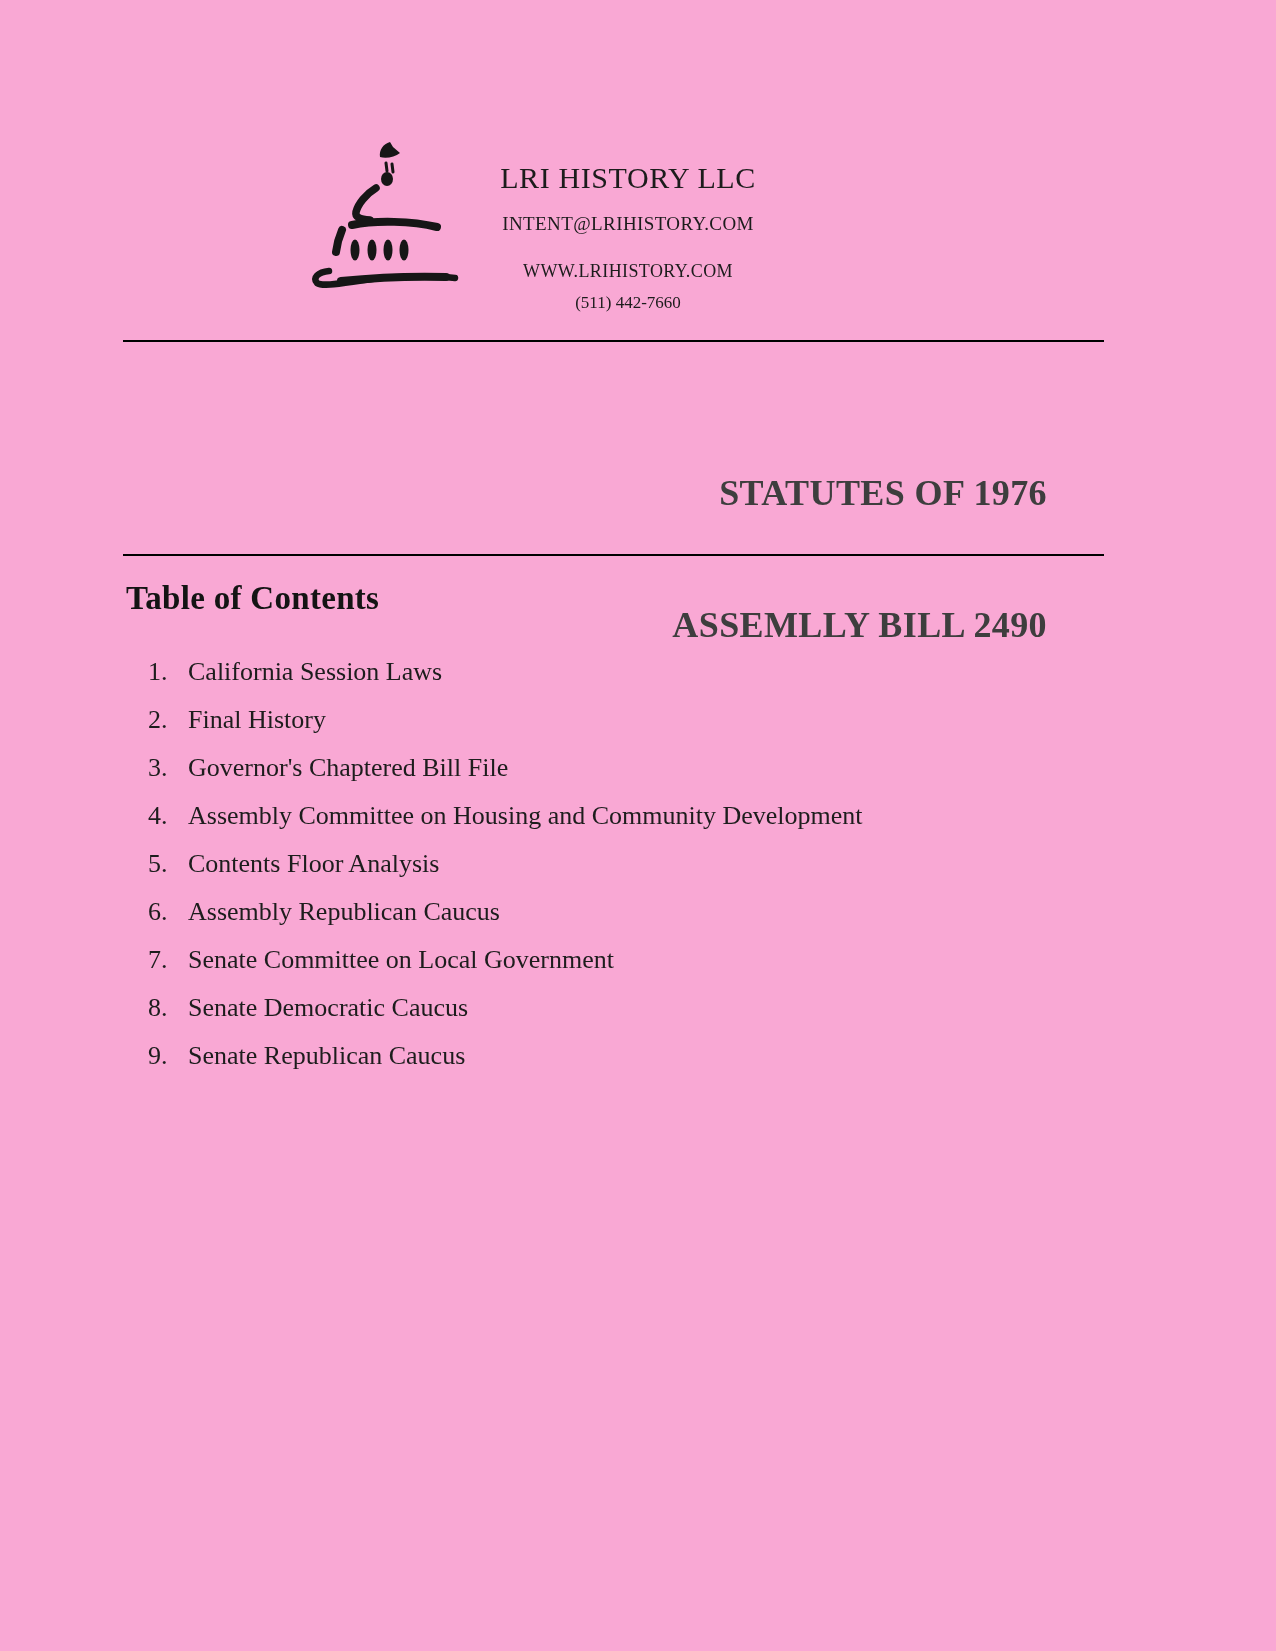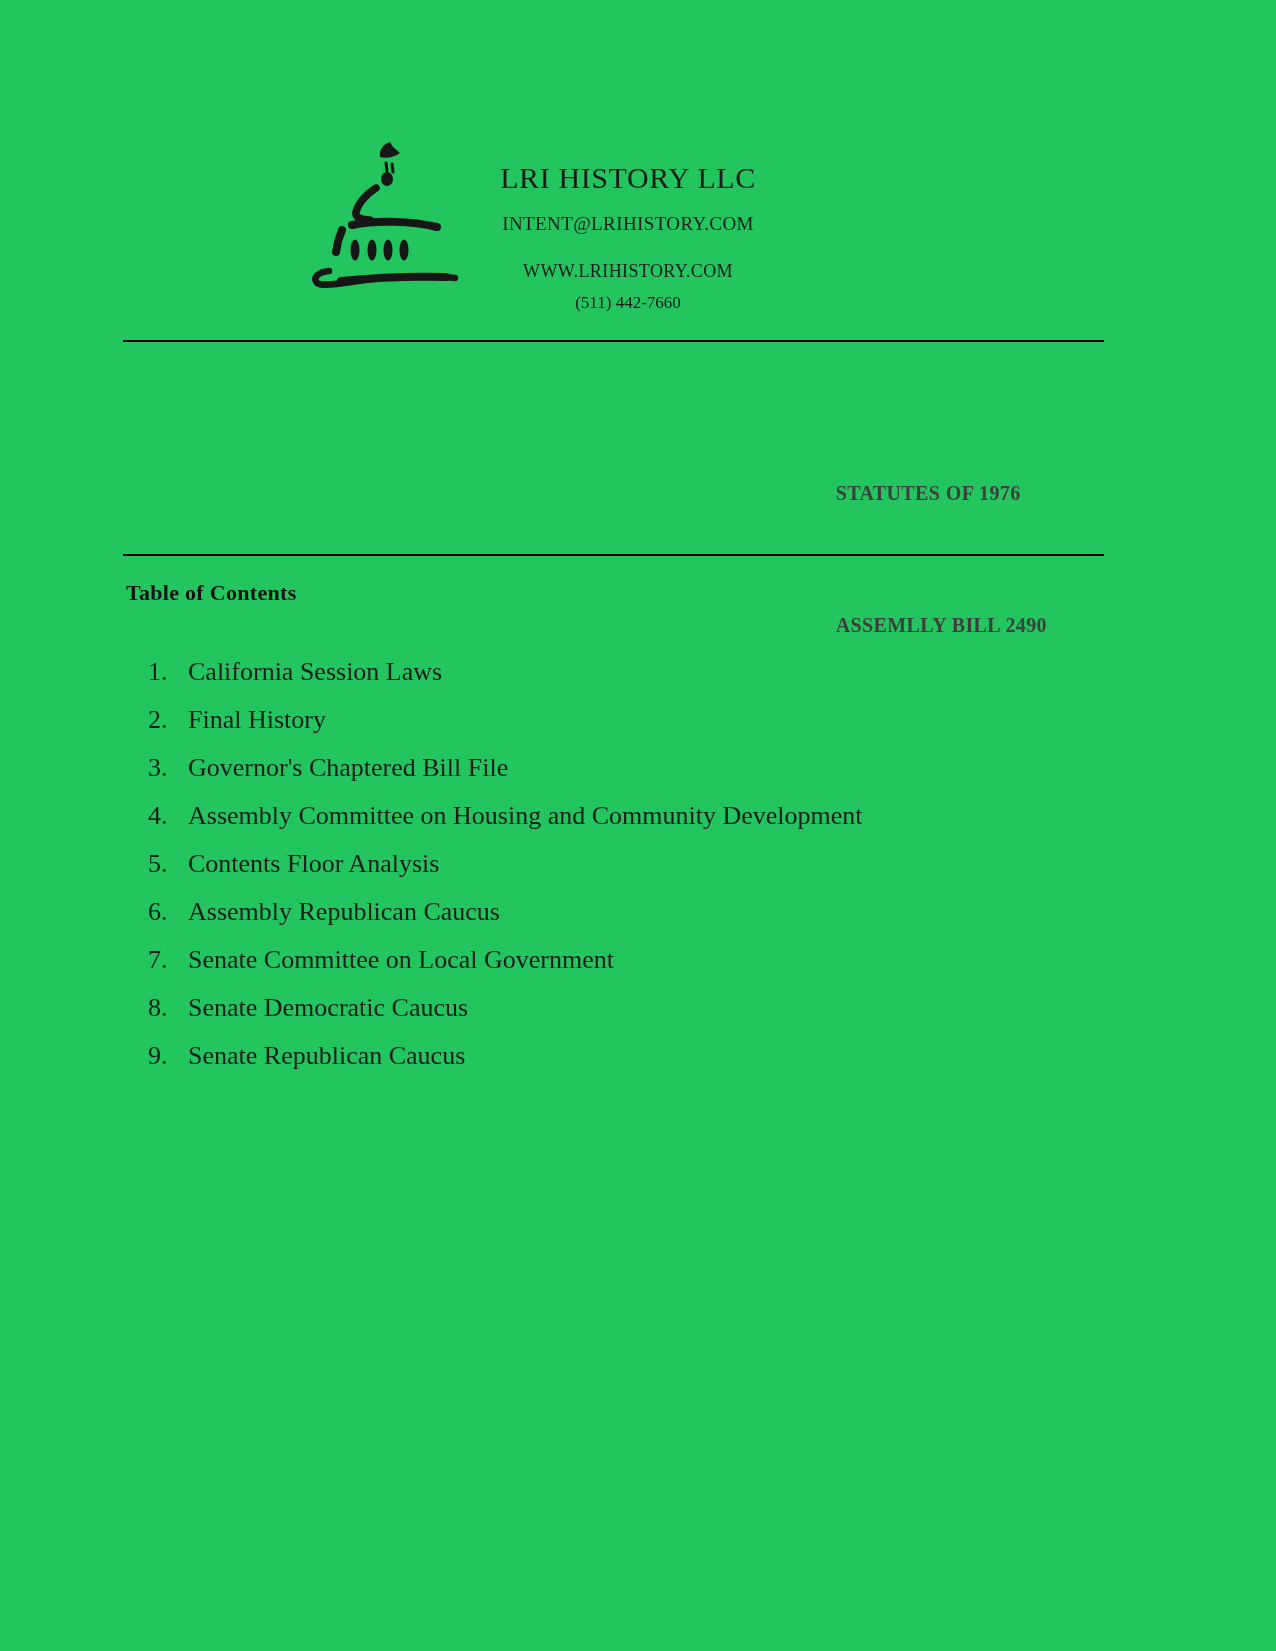--- a/index.html
+++ b/index.html
@@ -1,21 +1,21 @@
 <!DOCTYPE html>
 <html style="--ink: #1c1c1c; --statutes_ink: #3e3e3e; --rule: #000000;"><head>
 <meta charset="utf-8">
 <style>
   html, body { margin: 0; padding: 0; background: #e8e8e8; }
   .page {
     position: relative;
     width: 1276px;
     height: 1651px;
     margin: 0 auto;
-    background: #22c55e;
+    background: #f9a8d4;
     font-family: "Liberation Serif", serif;
     color: var(--ink, #1c1c1c);
     overflow: hidden;
   }
 
   
   .logo {
     position: absolute;
     left: 296px;
     top: 130px;
@@ -45,35 +45,36 @@
     margin: 0;
   }
   .rule-top    { top: 340px; }
   .rule-bottom { top: 554px; }
 
   
   .statutes {
     position: absolute;
     top: 383px;
     right: 229px;
+    text-align: right;
     font-weight: bold;
-    font-size: 20px;
+    font-size: 36px;
     line-height: 44px;
     letter-spacing: 0.4px;
     color: var(--statutes_ink, #3e3e3e);
     white-space: pre;
   }
 
   
   .toc-title {
     position: absolute;
     left: 126px;
     top: 580px;
     margin: 0;
-    font-size: 22px;
+    font-size: 33px;
     font-weight: bold;
     letter-spacing: 0.3px;
     color: #141414;
   }
   .toc-list {
     position: absolute;
     left: 148px;
     top: 648px;
     margin: 0;
     padding: 0;

